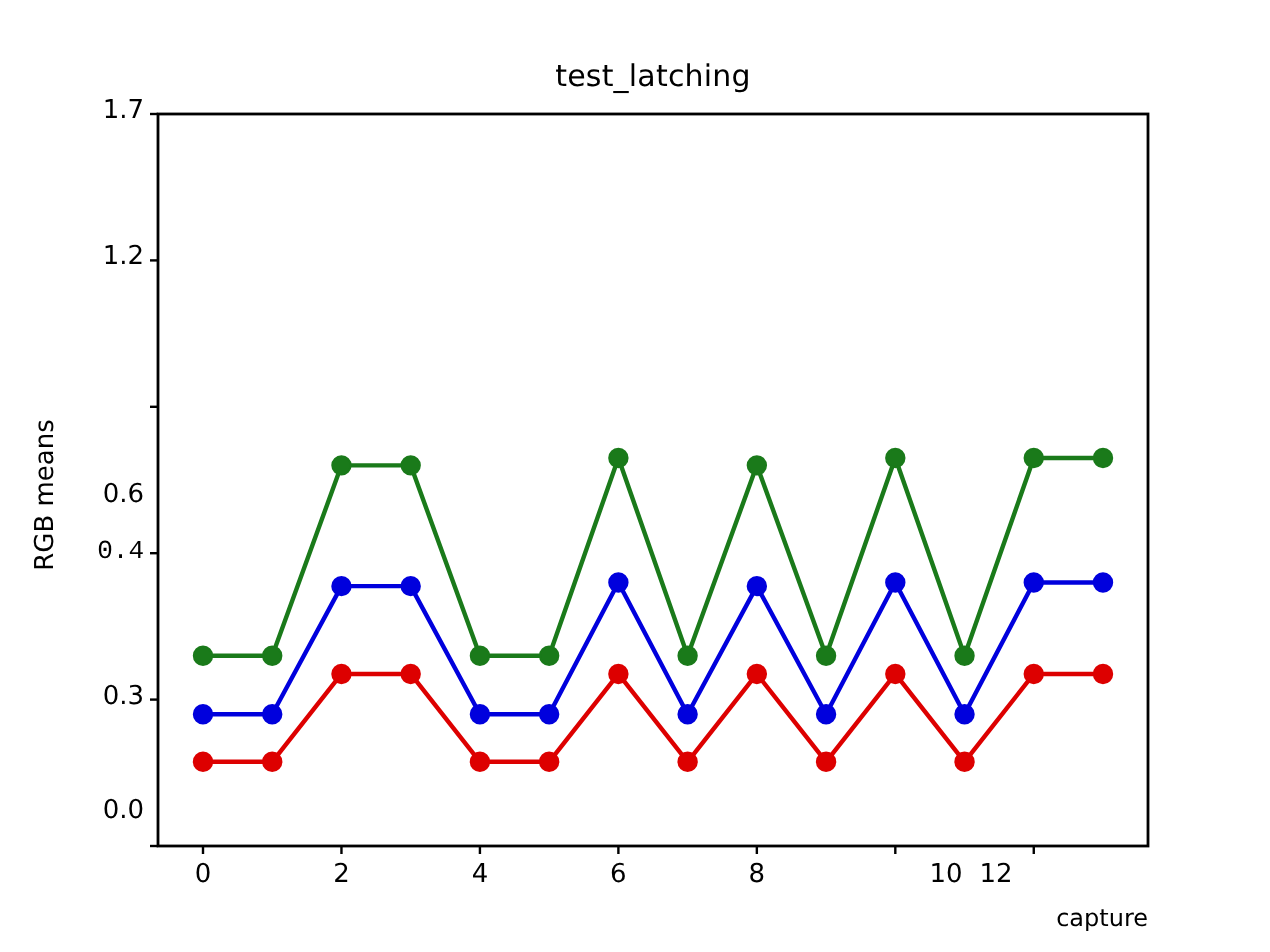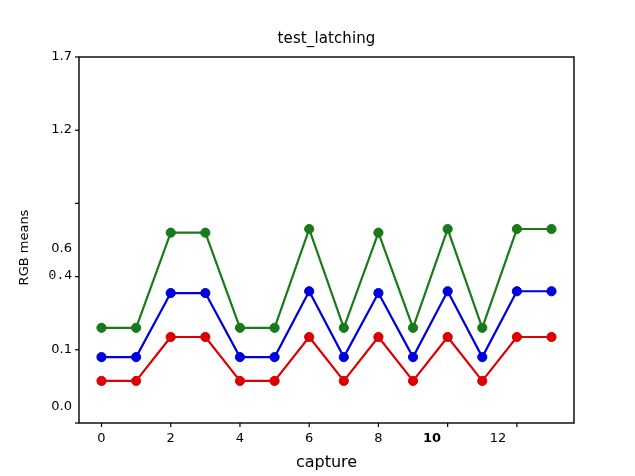--- a/index.html
+++ b/index.html
@@ -41,22 +41,22 @@
     font-size: 13px;
     color: #000000;
     transform: rotate(-90deg);
     transform-origin: center center;
   }
   .xlabel {
     position: absolute;
     left: 79px;
     top: 452px;
     width: 495px;
-    text-align: center;
-    font-size: 16px;
+    text-align: right;
+    font-size: 12px;
     color: #000000;
   }
   .ytick-label {
     position: absolute;
     right: 0;
     width: 40px;
     text-align: right;
     font-size: 13px;
     color: #000000;
   }
@@ -95,33 +95,33 @@
 <div id="figure">
 
   <div class="chart-title">test_latching</div>
 
   <div class="ylabel">RGB means</div>
 
   <div class="xlabel">capture</div>
 
   <div id="ytick-labels">
       <div class="ytick-label" style="top: 398px;">0.0</div>
-      <div class="ytick-label" style="top: 340.8px;">0.1</div>
+      <div class="ytick-label" style="top: 340.8px;">0.3</div>
       <div class="ytick-label" style="top: 267.6px; font-family: Liberation Mono, monospace;">0.4</div>
       <div class="ytick-label" style="top: 194.4px; margin-top: 46px;">0.6</div>
       <div class="ytick-label" style="top: 121.2px;">1.2</div>
       <div class="ytick-label" style="top: 48px;">1.7</div>
     </div>
   <div id="xtick-labels">
       <div class="xtick-label" style="left: 101.5px;">0</div>
       <div class="xtick-label" style="left: 170.731px;">2</div>
       <div class="xtick-label" style="left: 239.962px;">4</div>
       <div class="xtick-label" style="left: 309.192px;">6</div>
       <div class="xtick-label" style="left: 378.423px;">8</div>
-      <div class="xtick-label" style="left: 432px; font-weight: bold;">10</div>
+      <div class="xtick-label" style="left: 473px;">10</div>
       <div class="xtick-label" style="left: 498px;">12</div>
     </div>
 
   <svg class="plot" width="635" height="476">
     <g id="axes-frame">
         <rect x="79" y="57" width="495" height="366" fill="none" stroke="#000000" stroke-width="1.4"></rect>
       </g>
     <g id="tick-marks">
         <line x1="75" y1="423" x2="79" y2="423" stroke="#000" stroke-width="1.2"></line>
         <line x1="75" y1="349.8" x2="79" y2="349.8" stroke="#000" stroke-width="1.2"></line>

